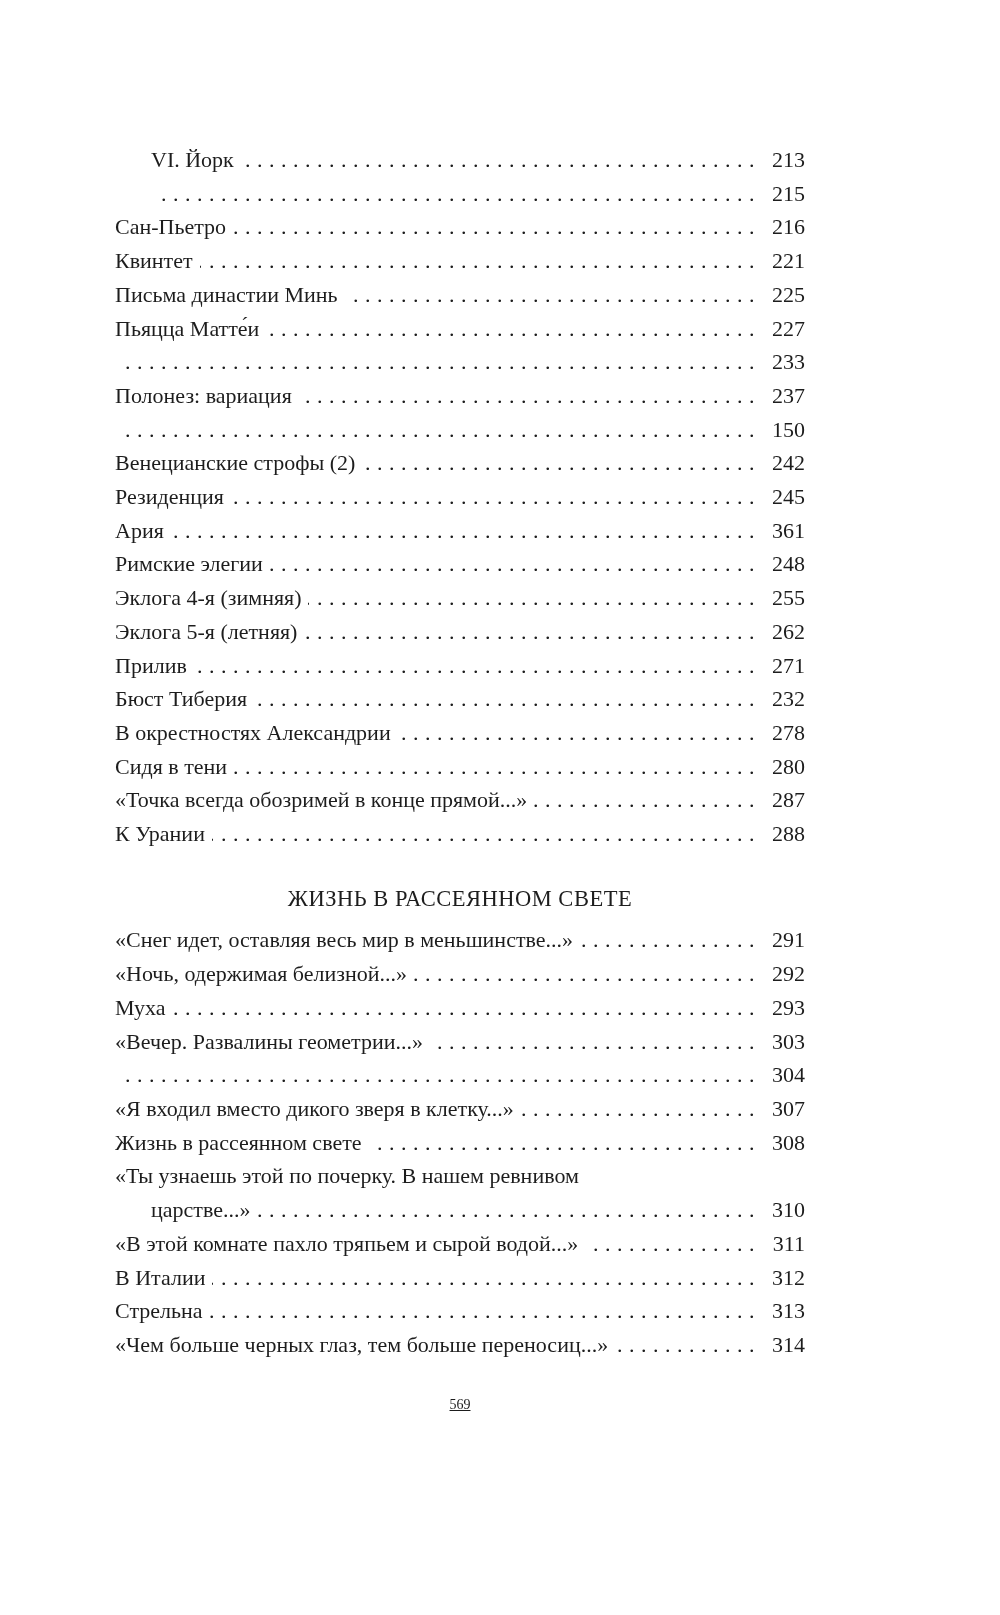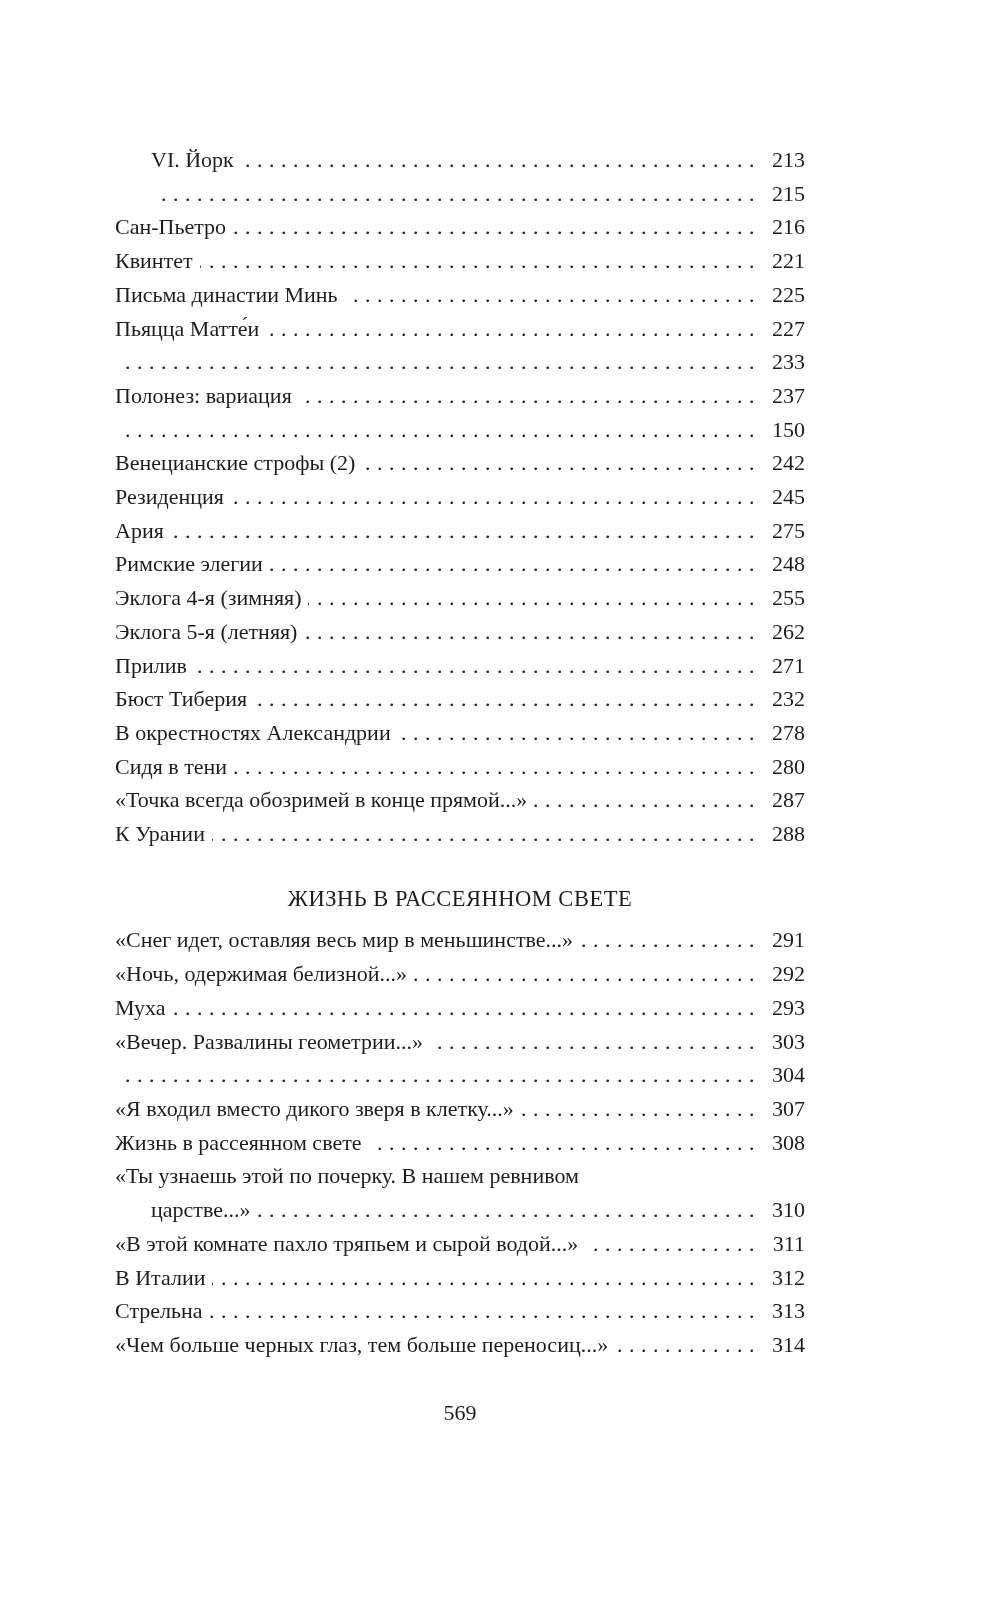--- a/index.html
+++ b/index.html
@@ -44,23 +44,24 @@
   }
   .toc-heading {
     text-align: center;
     font-size: 22.5px;
     line-height: 33.7px;
     letter-spacing: 0.5px;
     margin: 31px 0 8px 0;
   }
   .folio {
     text-align: center;
-    font-size: 22px;
+    font-size: 14px;
     line-height: 33.7px;
-    margin-top: 34px;
+    margin-top: 26px;
+    text-decoration: underline;
   }
 </style>
 </head>
 <body>
 
 <div class="page">
   <div id="toc">
       <div class="toc-row indent">
         <span class="toc-title">VI. Йорк</span>
         <span class="toc-dots">. . . . . . . . . . . . . . . . . . . . . . . . . . . . . . . . . . . . . . . . . . . . . . . . . . . . . . . . . . . . . . . . . . . . . . . . . . . . . . . . . . . . . . . . . .</span>
@@ -109,21 +110,21 @@
         <span class="toc-page">242</span>
       </div>
       <div class="toc-row">
         <span class="toc-title">Резиденция</span>
         <span class="toc-dots">. . . . . . . . . . . . . . . . . . . . . . . . . . . . . . . . . . . . . . . . . . . . . . . . . . . . . . . . . . . . . . . . . . . . . . . . . . . . . . . . . . . . . . . . . .</span>
         <span class="toc-page">245</span>
       </div>
       <div class="toc-row">
         <span class="toc-title">Ария</span>
         <span class="toc-dots">. . . . . . . . . . . . . . . . . . . . . . . . . . . . . . . . . . . . . . . . . . . . . . . . . . . . . . . . . . . . . . . . . . . . . . . . . . . . . . . . . . . . . . . . . .</span>
-        <span class="toc-page">275</span>
+        <span class="toc-page">361</span>
       </div>
       <div class="toc-row">
         <span class="toc-title">Римские элегии</span>
         <span class="toc-dots">. . . . . . . . . . . . . . . . . . . . . . . . . . . . . . . . . . . . . . . . . . . . . . . . . . . . . . . . . . . . . . . . . . . . . . . . . . . . . . . . . . . . . . . . . .</span>
         <span class="toc-page">248</span>
       </div>
       <div class="toc-row">
         <span class="toc-title">Эклога 4-я (зимняя)</span>
         <span class="toc-dots">. . . . . . . . . . . . . . . . . . . . . . . . . . . . . . . . . . . . . . . . . . . . . . . . . . . . . . . . . . . . . . . . . . . . . . . . . . . . . . . . . . . . . . . . . .</span>
         <span class="toc-page">255</span>

